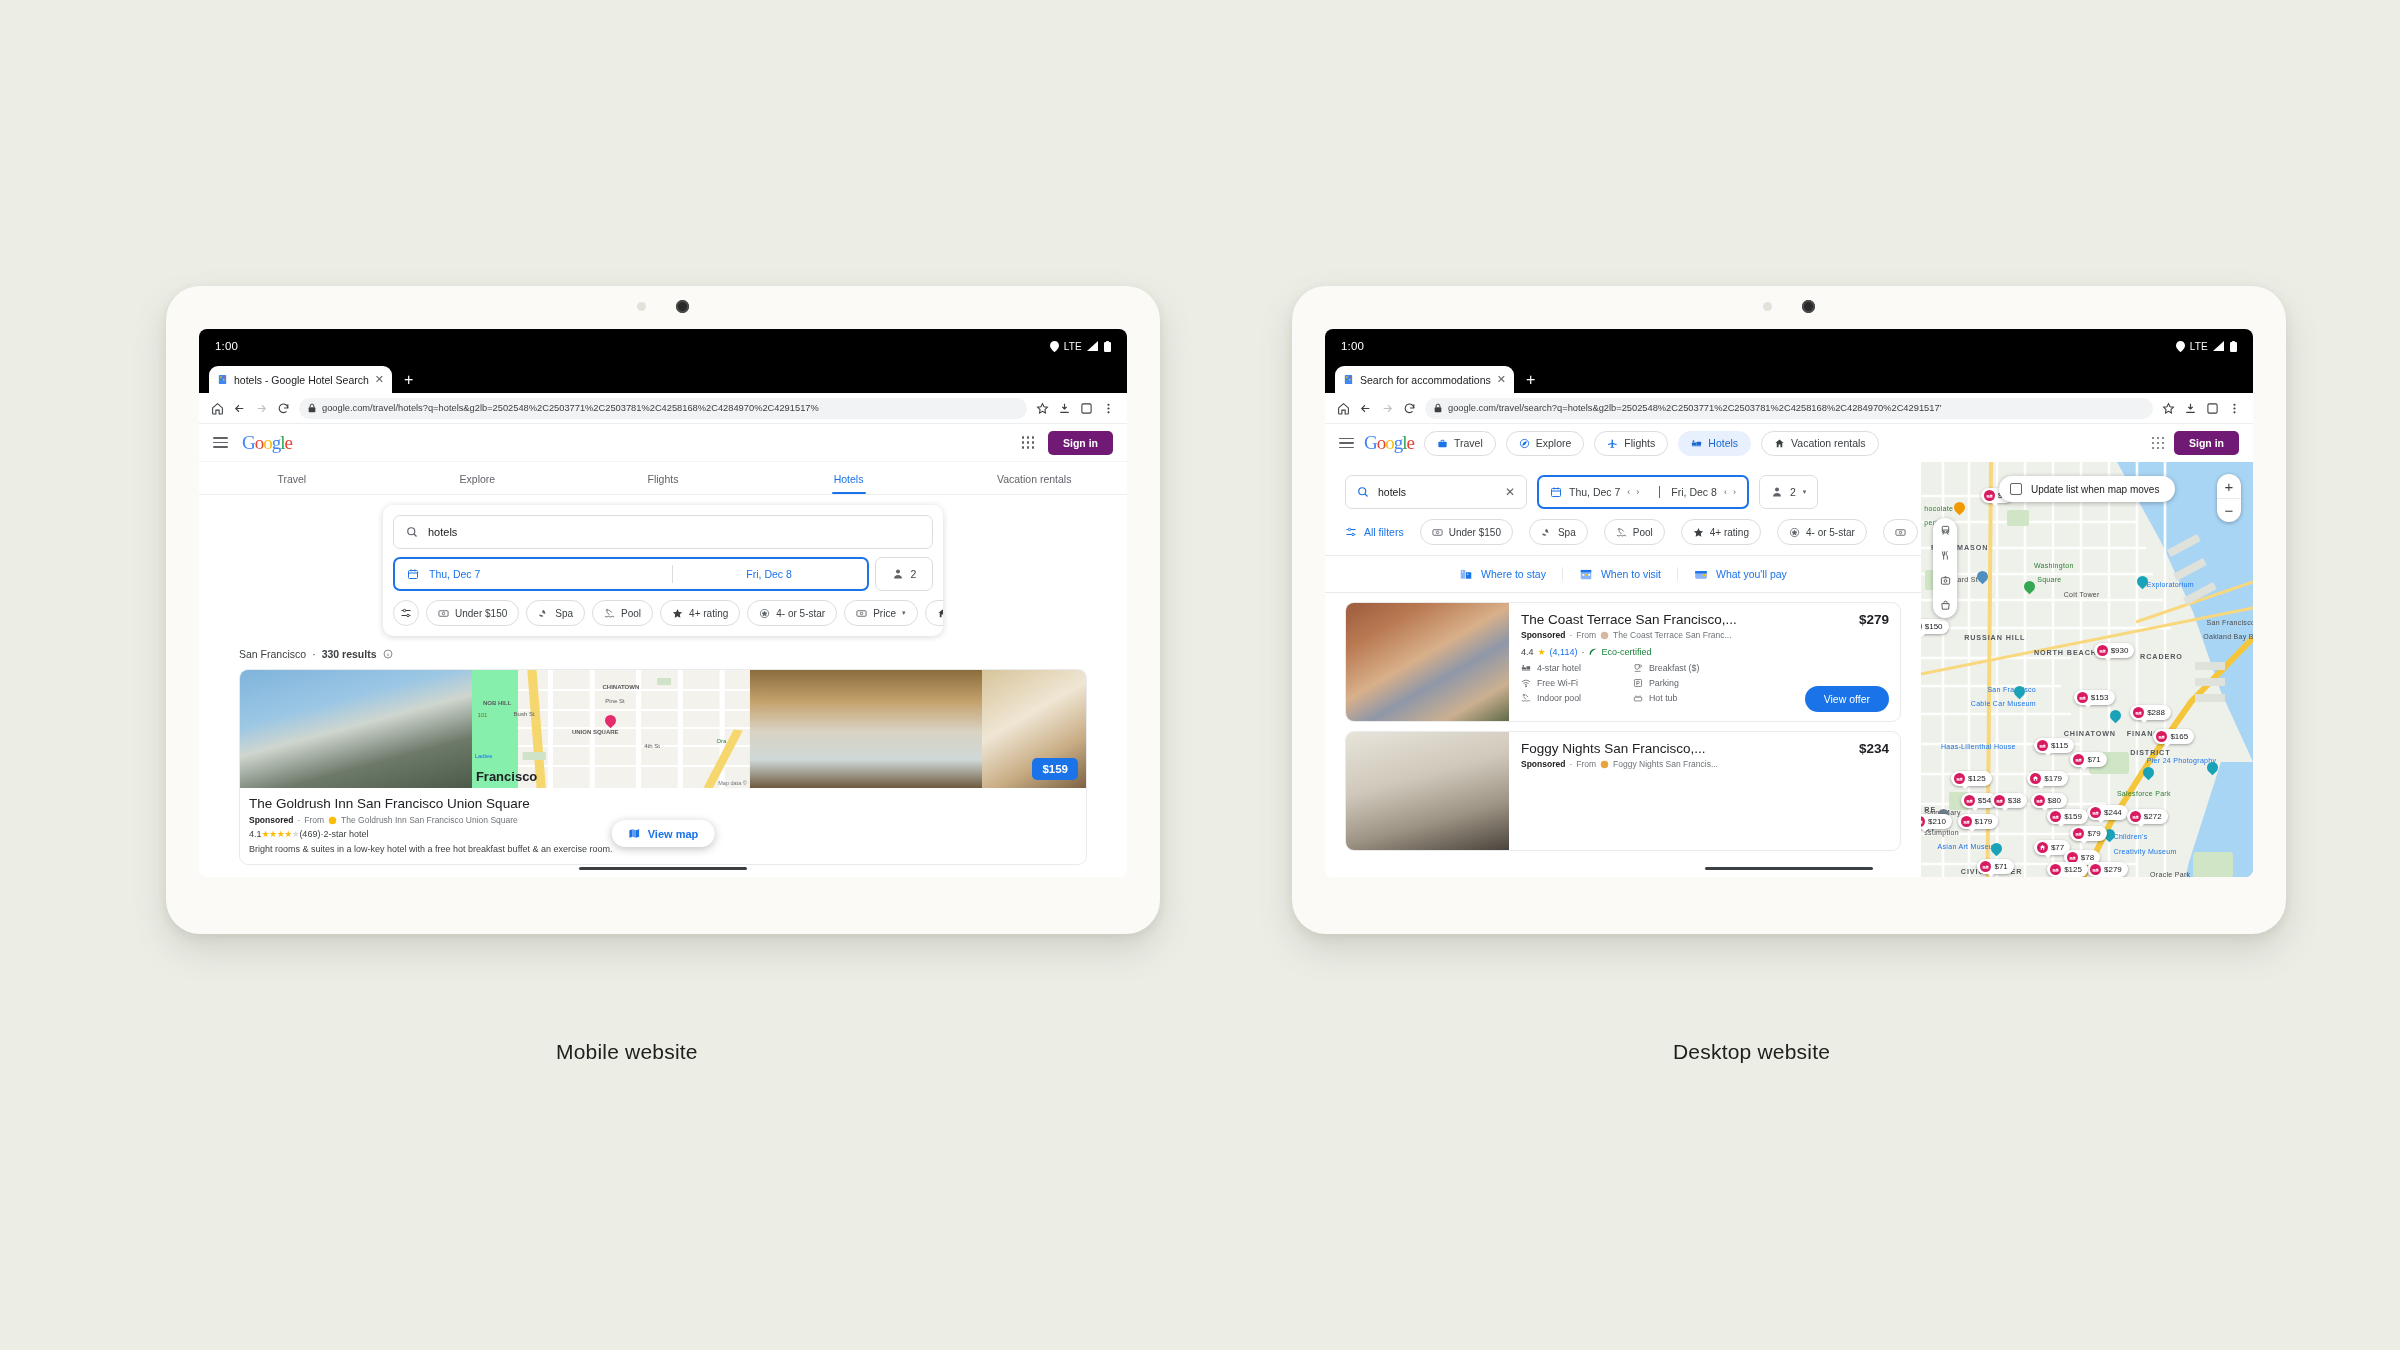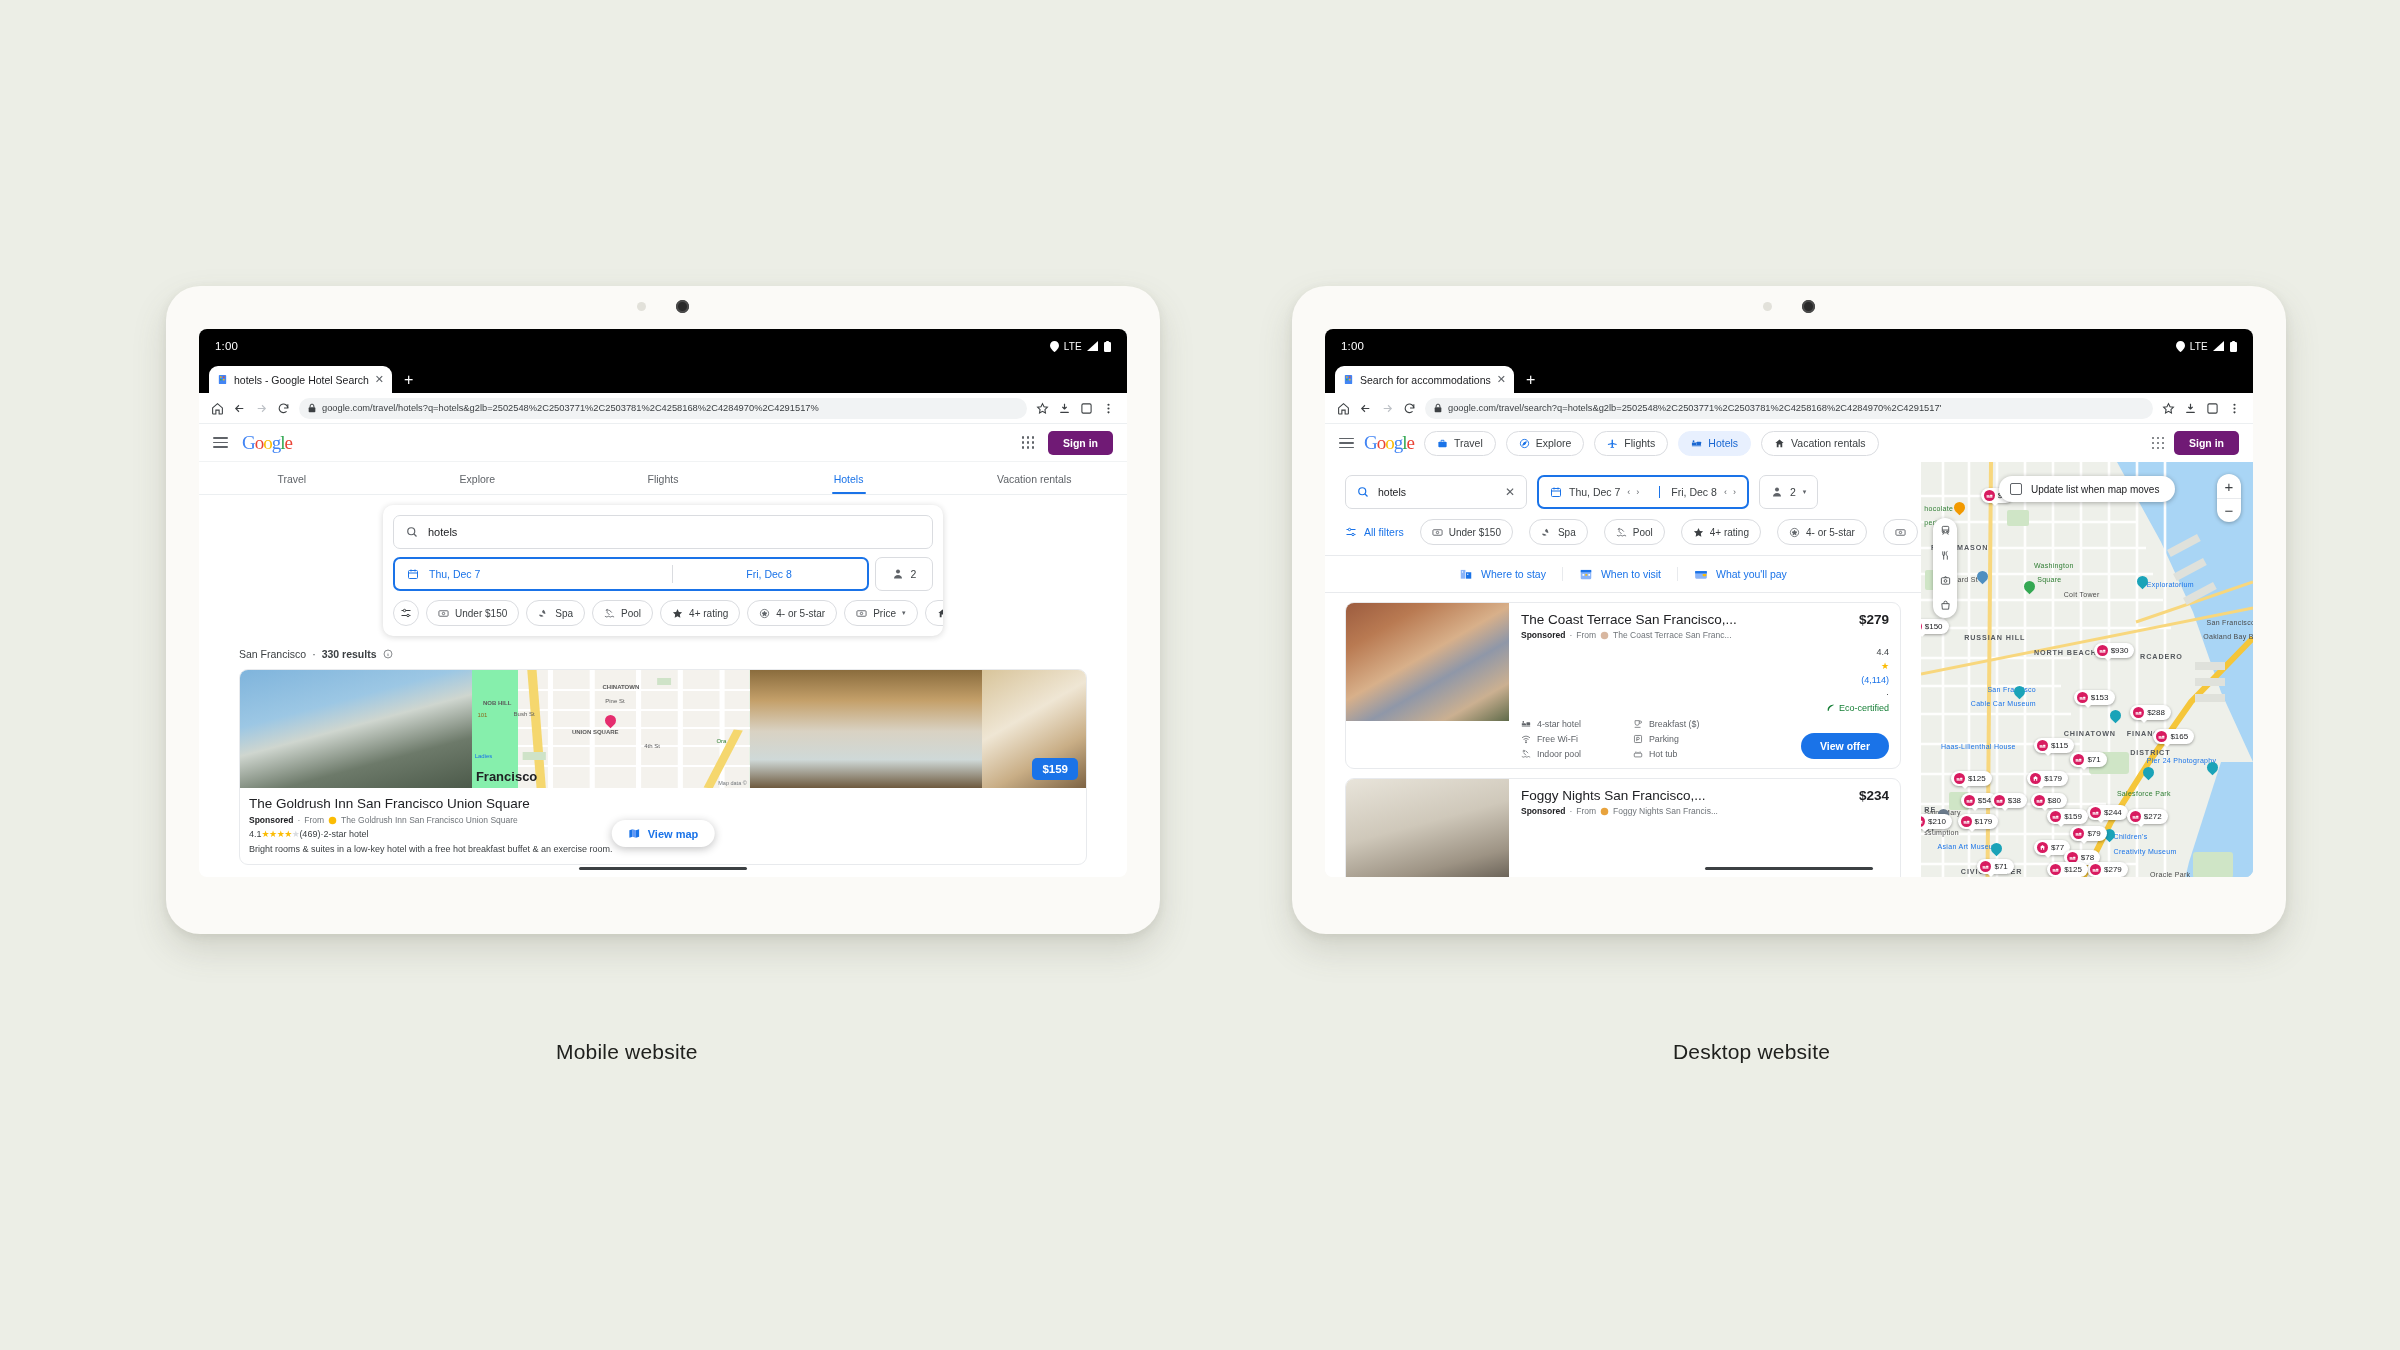--- a/index.html
+++ b/index.html
@@ -228,28 +228,28 @@
   }
   .dthumb { width: 163px; height: 118px; flex: none; }
   .dthumb.a { background: linear-gradient(150deg,#9c5c3f 0%,#b97a52 22%,#d8b08a 46%,#8f97a8 62%,#cbb091 82%,#5f6b4a 100%); }
   .dthumb.b { background: linear-gradient(165deg,#e8e4da 0%,#cfc8ba 40%,#9d9384 70%,#4a443c 100%); }
   .dinfo { flex: 1; padding: 9px 11px 9px 12px; position: relative; }
   .drow1 { display: flex; align-items: flex-start; justify-content: space-between; gap: 23px; }
   .dname { font-size: 13.5px; color: #202124; white-space: nowrap; overflow: hidden; }
   .dprice { font-size: 13.5px; font-weight: bold; color: #202124; white-space: nowrap; }
   .dsub { font-size: 8.5px; color: #70757a; margin-top: 3px; display: flex; align-items: center; gap: 4px; }
   .dsub b { color: #202124; font-weight: bold; }
-  .drating { font-size: 9px; color: #3c4043; margin-top: 7px; display: flex; align-items: flex-end; gap: 4px; flex-direction: column; }
+  .drating { font-size: 9px; color: #3c4043; margin-top: 7px; display: flex; align-items: flex-start; gap: 4px; }
   .drating .cnt { color: #1a73e8; }
   .eco { color: #188038; display: flex; align-items: center; gap: 3px; }
   .damen { margin-top: 6px; display: grid; grid-template-columns: 112px auto; row-gap: 5px; }
   .dam { font-size: 8.8px; color: #5f6368; display: flex; align-items: center; gap: 6px; }
   .viewoffer {
     position: absolute; right: 11px; bottom: 9px; background: #1a73e8; color: #fff;
-    font-size: 10.5px; font-weight: bold; padding: 7px 19px; border-radius: 16px; border: none; margin-top: 16px;
+    font-size: 10.5px; font-weight: normal; padding: 7px 19px; border-radius: 16px; border: none; margin-top: 16px;
   }
 
   
   .mapbase {
     position: absolute; inset: 0;
     background:
       linear-gradient(135deg, rgba(0,0,0,0) 58%, #aadaff 58%),
       #eef0ea;
   }
   .map-lbl { position: absolute; font-size: 7px; color: #4a4a4a; white-space: nowrap; letter-spacing: .3px; }

